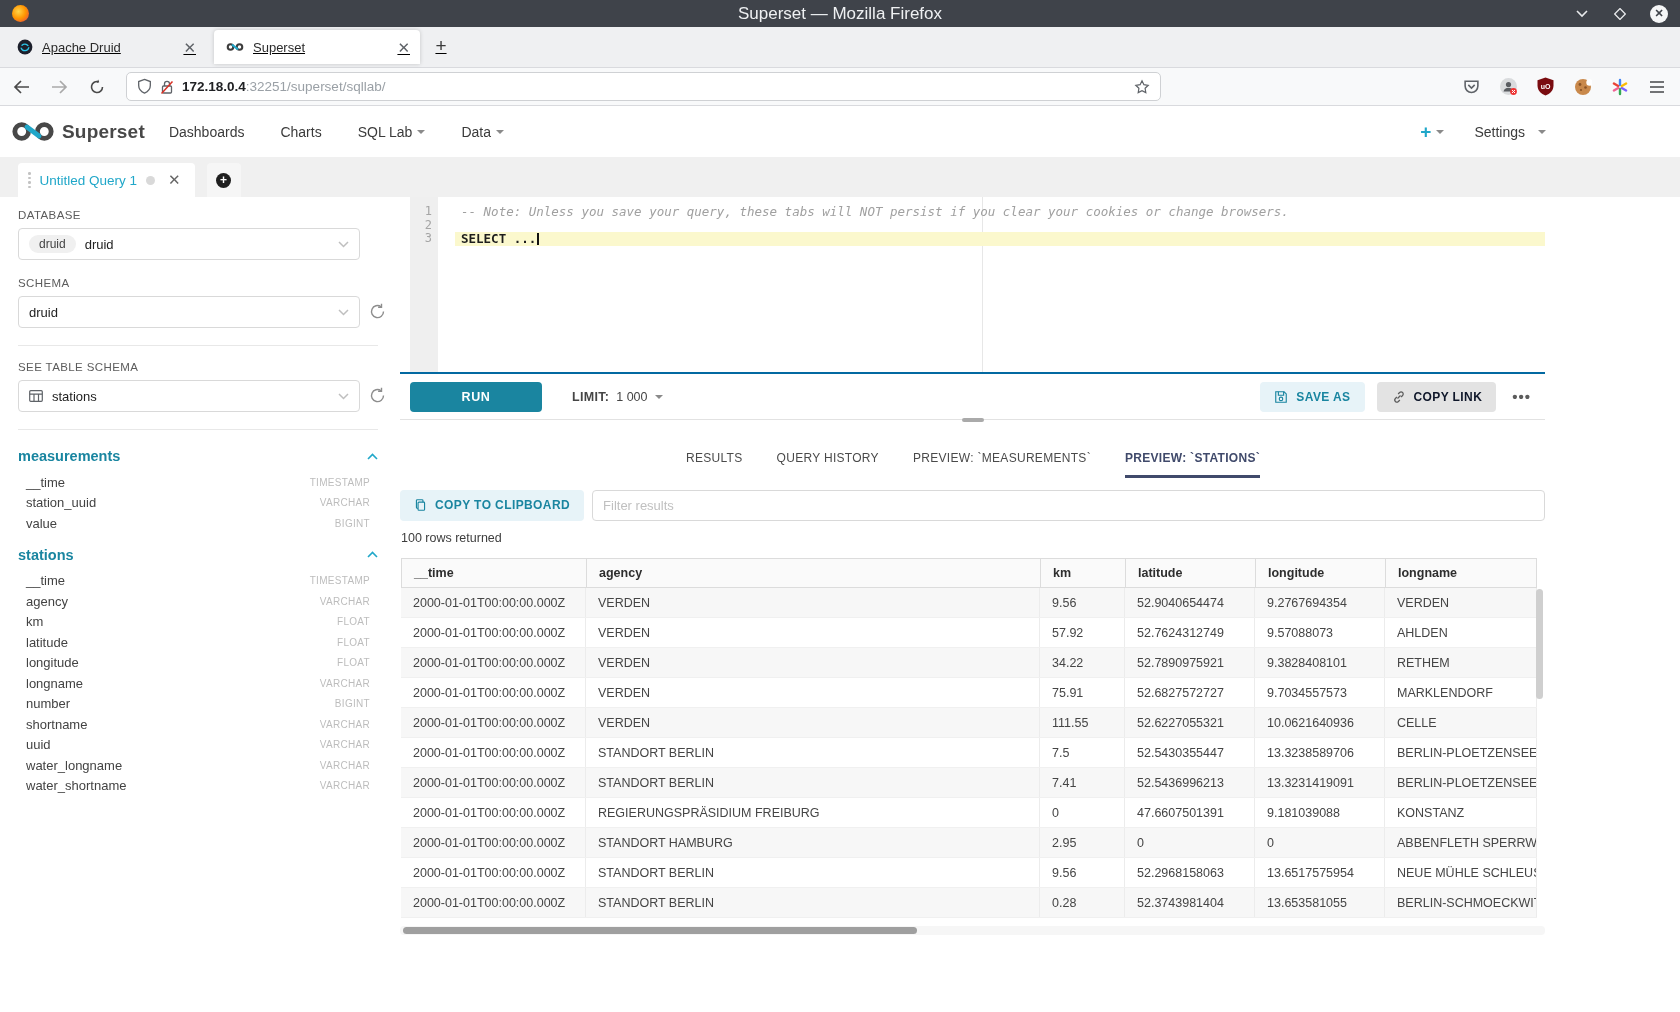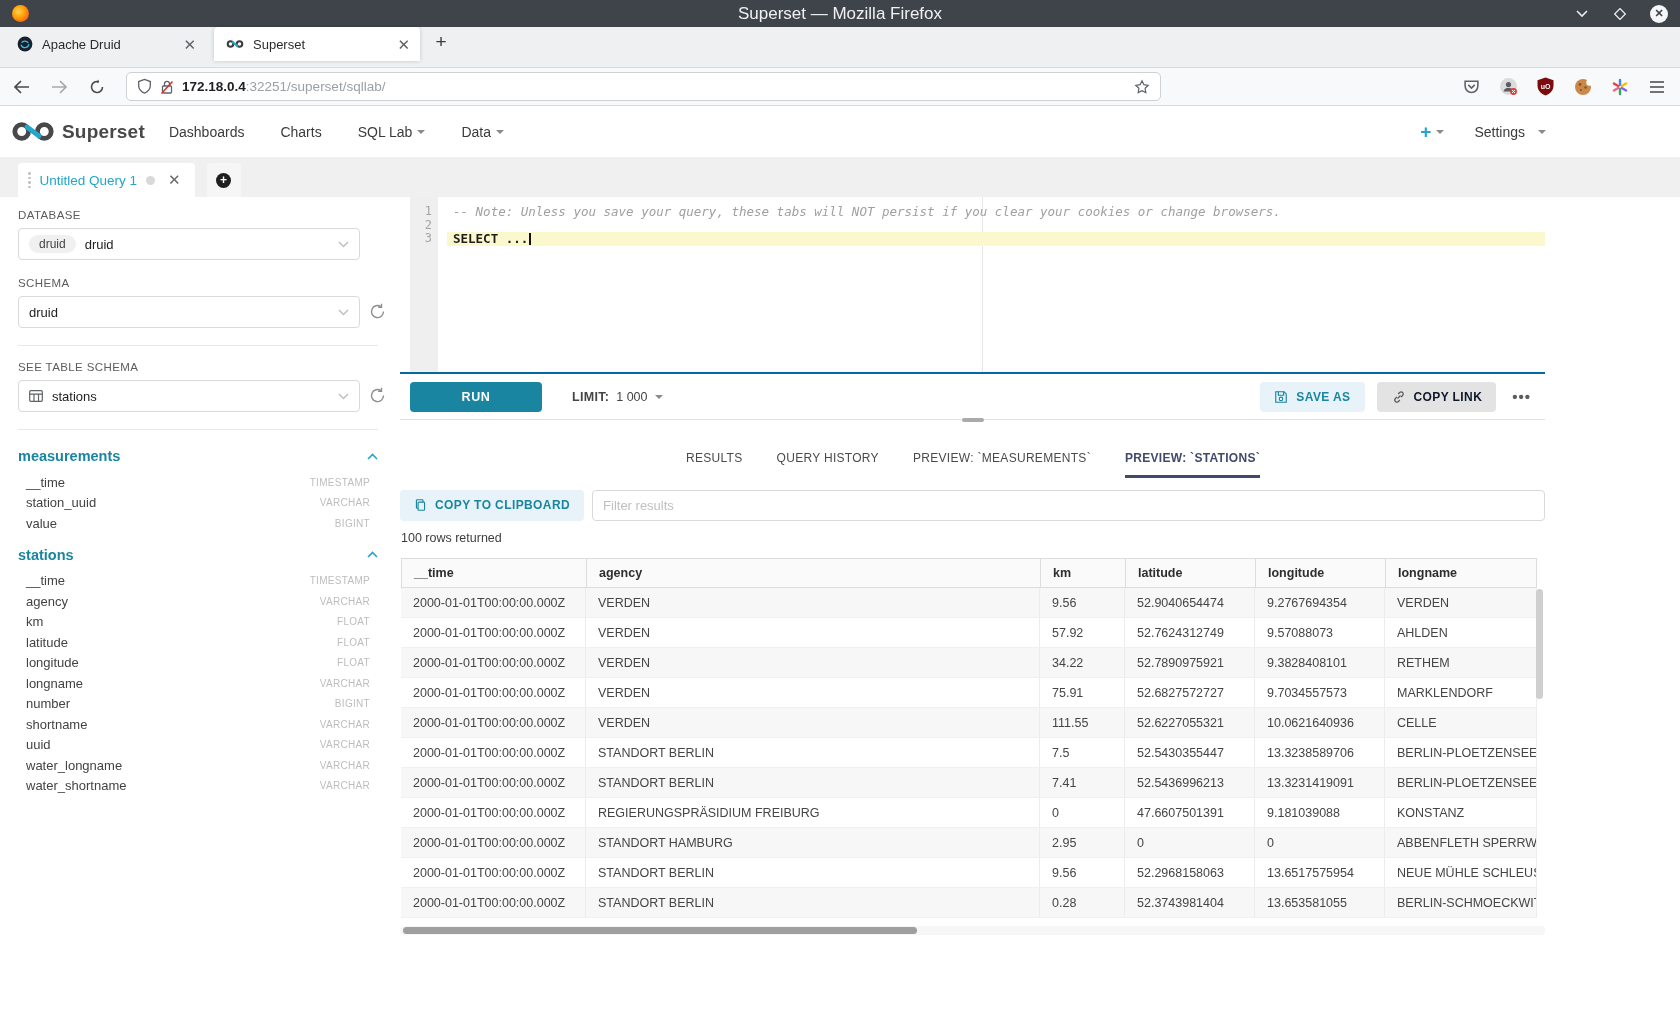--- a/index.html
+++ b/index.html
@@ -8,21 +8,21 @@
   svg{display:block;}
 
   
   .titlebar{position:absolute;top:0;left:0;width:1680px;height:27px;background:#3f434a;display:flex;align-items:center;padding:0 12px;}
   .ff-logo{width:17px;height:17px;border-radius:50%;background:radial-gradient(circle at 38% 38%, #ffd54a 0%, #ff9500 48%, #e8543c 85%);}
   .win-title{position:absolute;left:0;right:0;text-align:center;color:#eef0f2;font-size:17px;}
   .win-controls{margin-left:auto;display:flex;align-items:center;gap:22px;z-index:2;}
   .wc{width:16px;height:16px;display:flex;align-items:center;justify-content:center;}
   .wc-close{width:18px;height:18px;background:#f5f6f7;border-radius:50%;display:flex;align-items:center;justify-content:center;color:#3f434a;font-size:11px;font-weight:bold;}
 
-  .tabstrip{position:absolute;top:27px;left:0;width:1680px;height:41px;background:#eff0f2;display:flex;align-items:flex-start;padding-left:5px;border-bottom:1px solid #d9dade;}
+  .tabstrip{position:absolute;top:27px;left:0;width:1680px;height:41px;background:#eff0f2;display:flex;align-items:center;padding-left:5px;border-bottom:1px solid #d9dade;text-decoration:underline;}
   .fftab{height:34px;display:flex;align-items:center;gap:9px;padding:0 10px 0 12px;font-size:13px;color:#2b2b2b;width:201px;border-radius:4px 4px 0 0;}
   .fftab .lbl{flex:1;white-space:nowrap;overflow:hidden;}
   .fftab.active{background:#fff;box-shadow:0 0 4px rgba(0,0,0,.18);margin-left:8px;width:206px;}
   .tabclose{color:#5f6368;font-size:15px;line-height:1;}
   .newtab{width:30px;height:30px;margin:0 0 2px 6px;display:flex;align-items:center;justify-content:center;font-size:19px;color:#3a3a3a;}
 
   .urlbar-row{position:absolute;top:68px;left:0;width:1680px;height:38px;background:#f8f9fa;border-bottom:1px solid #d9dade;display:flex;align-items:center;padding:0 14px 0 12px;}
   .navbtn{width:18px;height:18px;margin-right:20px;display:flex;align-items:center;justify-content:center;}
   .urlfield{width:1035px;height:29px;background:#fff;border:1px solid #cfd1d4;border-radius:5px;display:flex;align-items:center;padding:0 10px;gap:8px;}
   .urltext{font-size:13.5px;white-space:nowrap;flex:1;}
@@ -71,21 +71,21 @@
   .colrow{display:flex;align-items:center;justify-content:space-between;height:20.5px;padding-left:8px;}
   .colname{font-size:13px;color:#434343;}
   .coltype{font-size:10px;color:#bdbdbd;letter-spacing:.3px;}
 
   
   .main{position:absolute;top:197px;left:400px;width:1145px;bottom:0;background:#fff;}
 
   .editor{position:absolute;top:0;left:0;width:1145px;height:175px;font-family:"DejaVu Sans Mono","Liberation Mono",monospace;font-size:12.5px;}
   .gutter{position:absolute;left:10px;top:0;width:28px;height:175px;background:#efefef;color:#a5a5a5;text-align:right;padding:8px 6px 0 0;line-height:13.5px;font-size:12px;}
   .printmargin{position:absolute;left:582px;top:0;bottom:0;width:1px;background:#e7e7e7;}
-  .edlines{position:absolute;left:30px;top:8px;right:0;line-height:13.5px;padding-left:17px;}
+  .edlines{position:absolute;left:38px;top:8px;right:0;line-height:13.5px;padding-left:17px;}
   .edline{height:13.5px;white-space:nowrap;padding-left:6px;}
   .edline.active{background:#fbf8cd;}
   .ed-comment{color:#a0a0a0;font-style:italic;}
   .ed-stmt{color:#1d1d1d;font-weight:bold;}
   .cursor{display:inline-block;width:2px;height:12px;background:#111;vertical-align:-2px;margin-left:1px;}
 
   .runrow{position:absolute;top:175px;left:0;width:1145px;height:48px;border-top:2px solid #0369a1;border-bottom:1px solid #e2e2e2;display:flex;align-items:center;padding:0 10px;gap:14px;}
   .runbtn{width:132px;height:30px;background:#1a85a0;color:#fff;border:none;border-radius:4px;font-size:12.5px;font-weight:bold;letter-spacing:.6px;}
   .limit{display:flex;align-items:center;gap:7px;margin-left:16px;font-size:12.5px;color:#454545;}
   .limit b{font-weight:bold;letter-spacing:.3px;}

